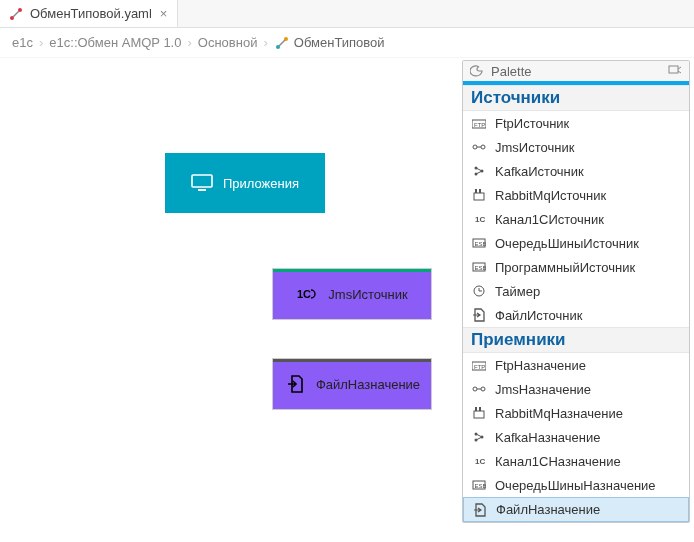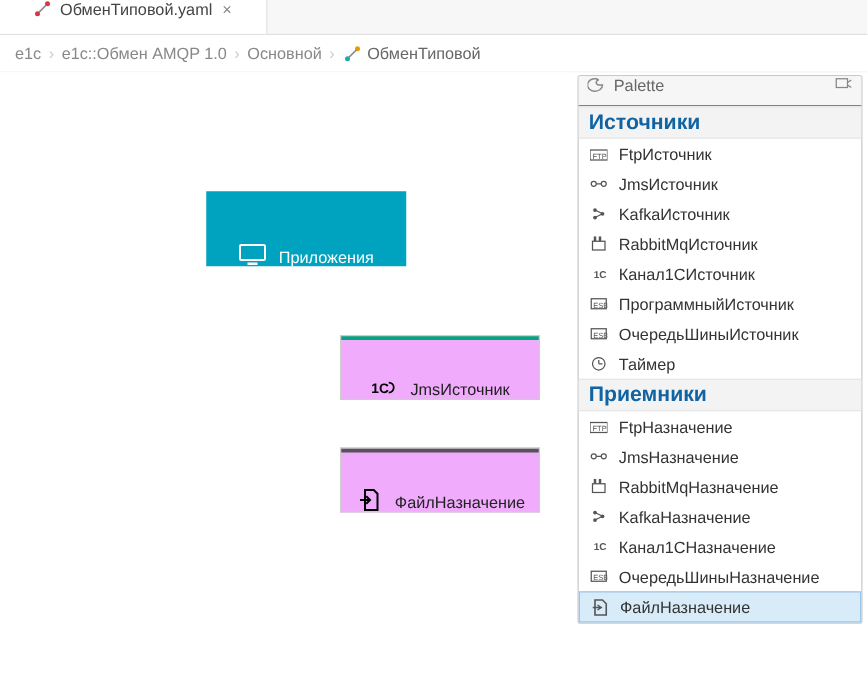--- a/index.html
+++ b/index.html
@@ -16,23 +16,23 @@
   
   .tabbar {
     display: flex;
     align-items: center;
     height: 28px;
     border-bottom: 1px solid #e0e0e0;
     background: #f7f7f7;
   }
   .tab {
     display: flex;
-    align-items: flex-start;
+    align-items: center;
     gap: 6px;
-    padding: 0 26px;
+    padding: 0 8px;
     height: 100%;
     background: #fff;
     border-right: 1px solid #e0e0e0;
     color: #444;
   }
   .tab .close { color: #888; cursor: pointer; padding: 0 2px; }
   
   .breadcrumb {
     display: flex;
     align-items: center;
@@ -47,35 +47,35 @@
   .breadcrumb .last { color: #666; display: inline-flex; align-items: center; gap: 4px; }
   
   .canvas {
     position: absolute;
     top: 58px; left: 0; right: 235px; bottom: 0;
     background: #fff;
   }
   .node {
     position: absolute;
     display: flex;
-    align-items: flex-end;
+    align-items: center;
     justify-content: center;
     gap: 10px;
     font-size: 13px;
   }
   .node.app {
     background: #00a3bf;
     color: #fff;
     width: 160px;
     height: 60px;
     left: 165px; top: 95px;
     font-weight: 500;
   }
   .node.card {
-    background: #f0abfc;
+    background: #8b5cf6;
     color: #222;
     width: 160px;
     height: 52px;
     border: 1px solid #ccc;
     left: 272px;
   }
   .node.card .bar { position: absolute; top: 0; left: 0; right: 0; height: 3px; }
   .node.card.src { top: 210px; }
   .node.card.src .bar { background: #00a97a; }
   .node.card.dst { top: 300px; }
@@ -85,25 +85,25 @@
   .palette {
     position: absolute;
     top: 60px; right: 4px;
     width: 228px;
     border: 1px solid #c9c9c9;
     border-radius: 2px;
     background: #fff;
   }
   .palette-header {
     display: flex;
-    align-items: flex-start;
+    align-items: center;
     gap: 6px;
     height: 24px;
     padding: 0 6px;
-    border-bottom: 1px solid #0ea5e9;
+    border-bottom: 4px solid #0ea5e9;
     color: #666;
     background: #f6f6f6;
   }
   .palette-header .title { flex: 1; }
   .palette-group {
     padding: 2px 8px;
     background: #f3f3f3;
     color: #1064a3;
     font-weight: bold;
     font-size: 17px;
@@ -260,39 +260,48 @@
         </span>
         <span>Канал1СИсточник</span>
       </div>
       <div class="palette-item">
         <span class="pi-icon">
           <svg width="14" height="12" viewBox="0 0 14 12">
             <rect x="1" y="2" width="12" height="8" fill="none" stroke="#555"></rect>
             <text x="2.5" y="9" font-size="6" fill="#555">ESB</text>
           </svg>
         </span>
-        <span>ПрограммныйИсточник</span>
+        <span>ОчередьШиныИсточник</span>
       </div>
       <div class="palette-item">
         <span class="pi-icon">
           <svg width="14" height="12" viewBox="0 0 14 12">
             <rect x="1" y="2" width="12" height="8" fill="none" stroke="#555"></rect>
             <text x="2.5" y="9" font-size="6" fill="#555">ESB</text>
           </svg>
         </span>
-        <span>ОчередьШиныИсточник</span>
+        <span>ПрограммныйИсточник</span>
       </div>
       <div class="palette-item">
         <span class="pi-icon">
           <svg width="14" height="12" viewBox="0 0 14 12">
             <circle cx="7" cy="6" r="5" fill="none" stroke="#555"></circle>
             <path d="M7 6 L7 3 M7 6 L10 6" stroke="#555"></path>
           </svg>
         </span>
         <span>Таймер</span>
+      </div>
+      <div class="palette-item">
+        <span class="pi-icon">
+          <svg width="12" height="14" viewBox="0 0 12 14">
+            <path d="M2 1 H8 L11 4 V13 H2 Z" fill="none" stroke="#555" stroke-width="1.3"></path>
+            <path d="M0 7 H6 M4 5 L7 7 L4 9" stroke="#555" fill="none" stroke-width="1.2"></path>
+          </svg>
+        </span>
+        <span>ФайлИсточник</span>
       </div>
       <div class="palette-group">Приемники</div>
       <div class="palette-item">
         <span class="pi-icon">
           <svg width="14" height="12" viewBox="0 0 14 12">
             <rect x="0" y="3" width="14" height="8" fill="none" stroke="#555"></rect>
             <text x="2" y="10" font-size="6" fill="#555">FTP</text>
           </svg>
         </span>
         <span>FtpНазначение</span>

